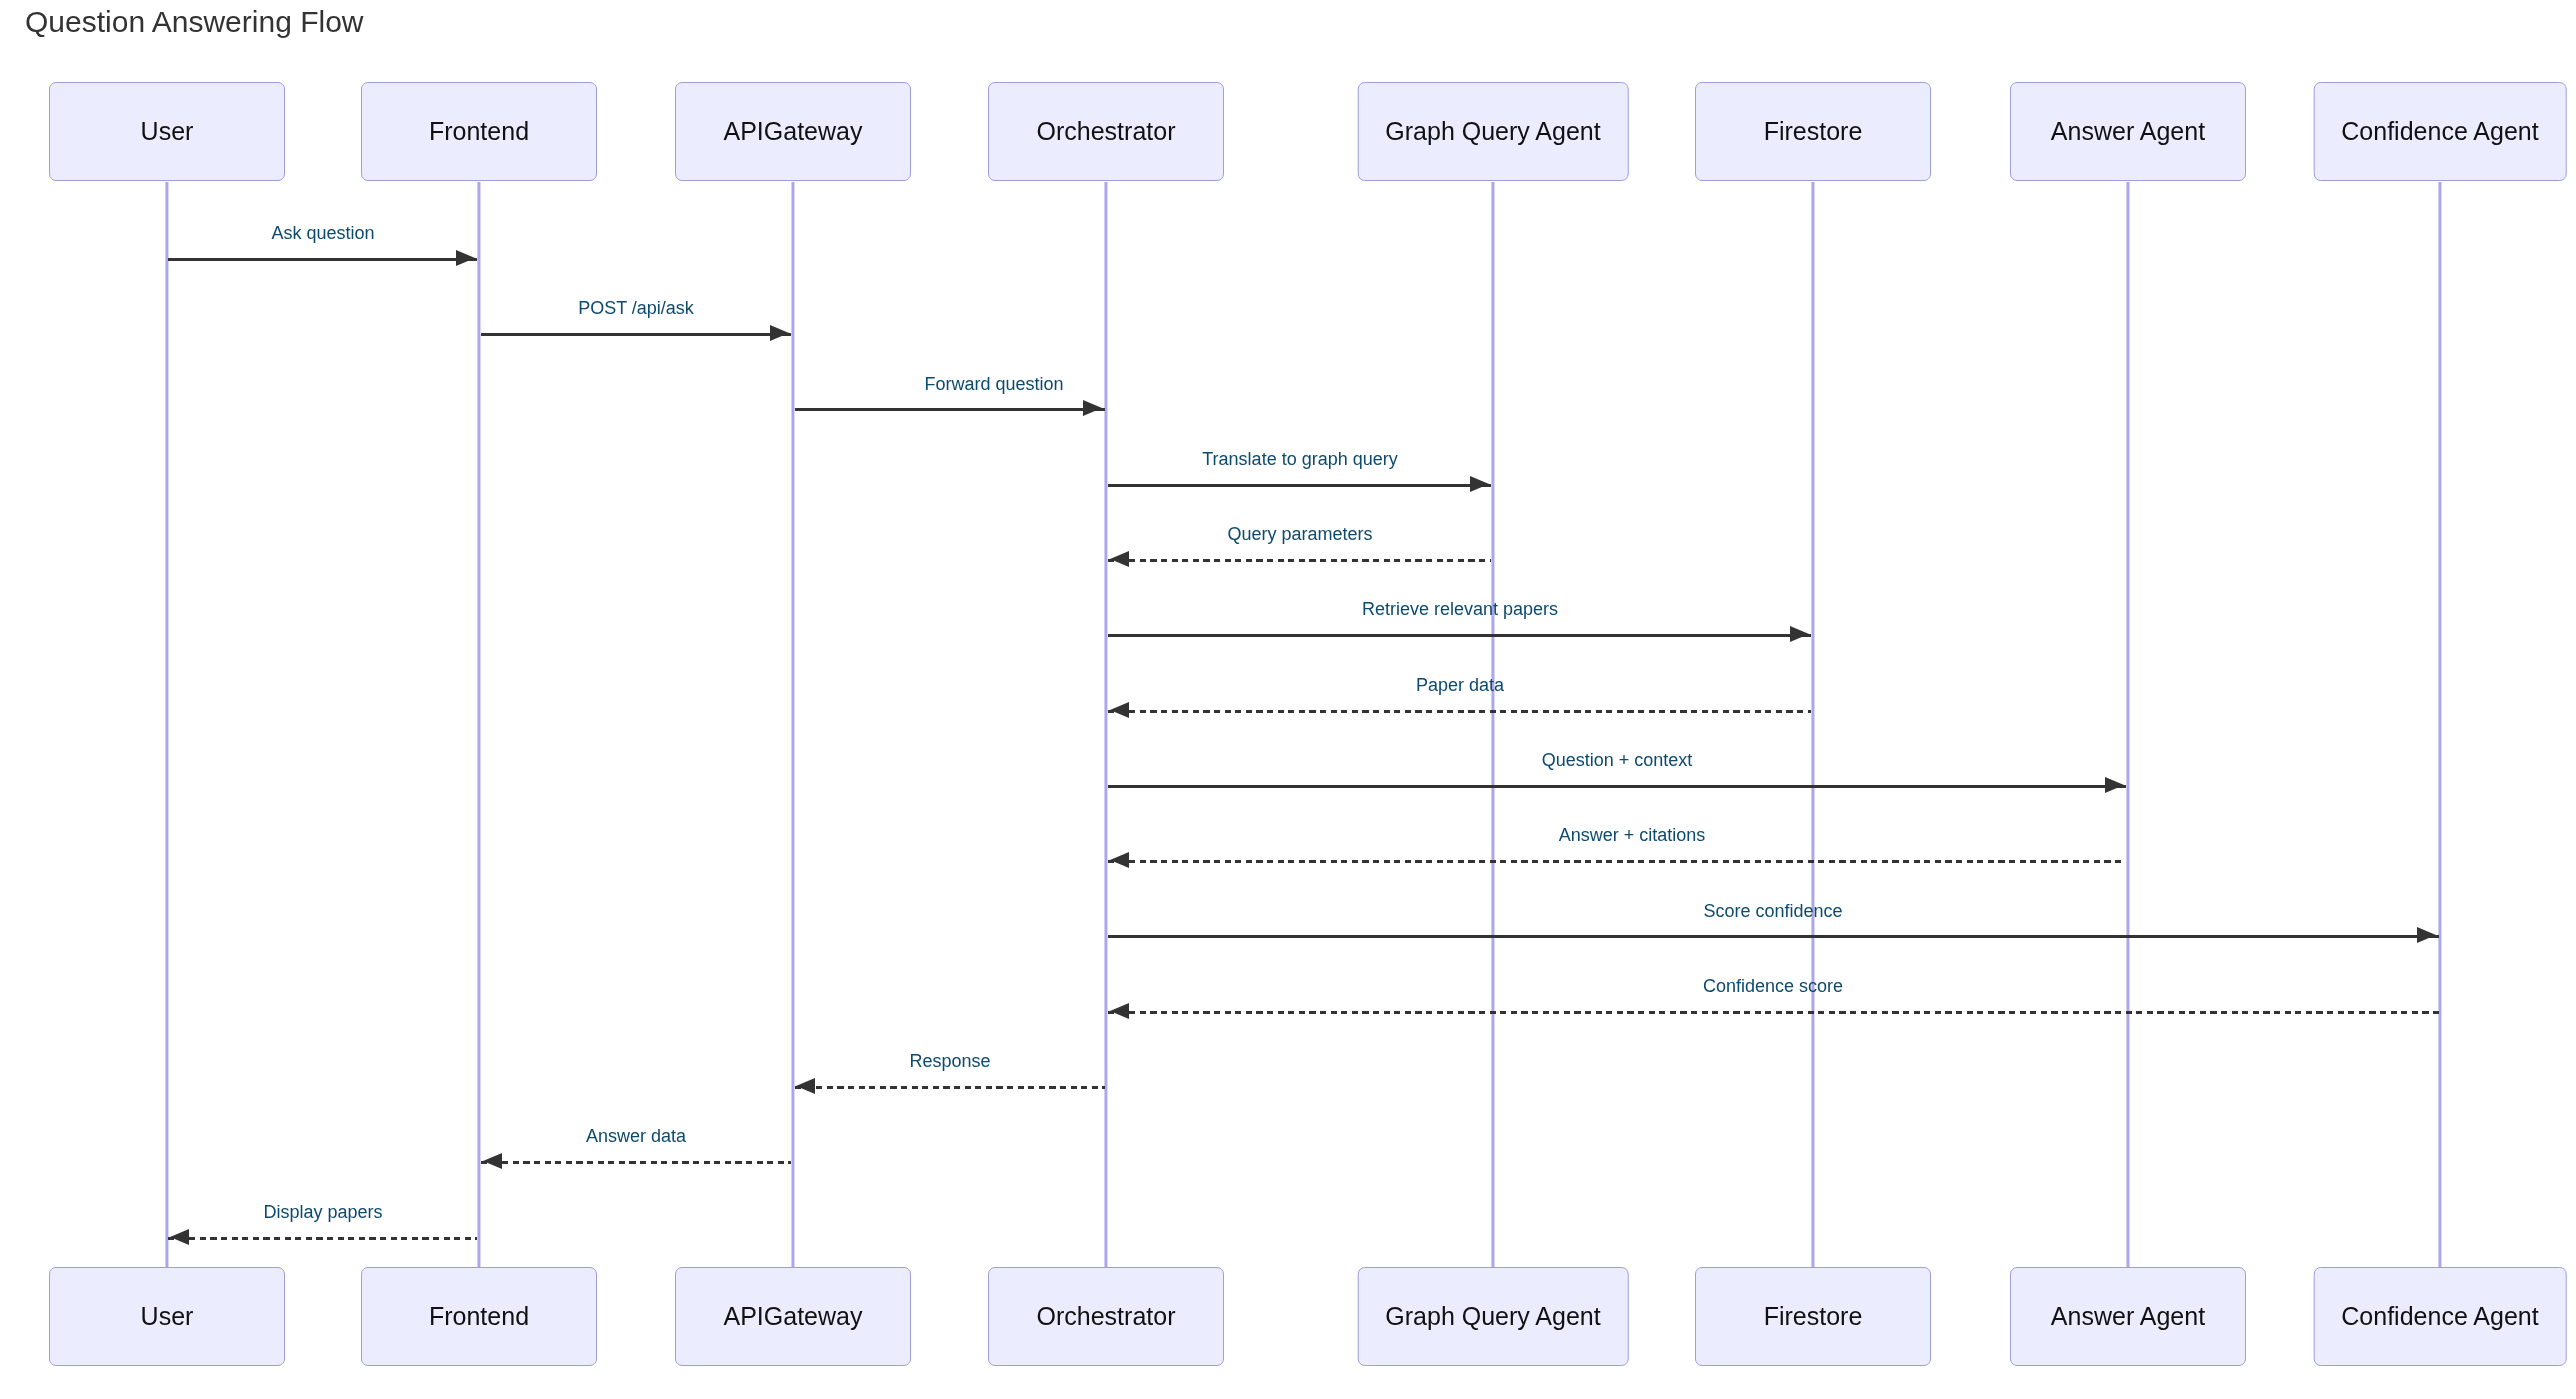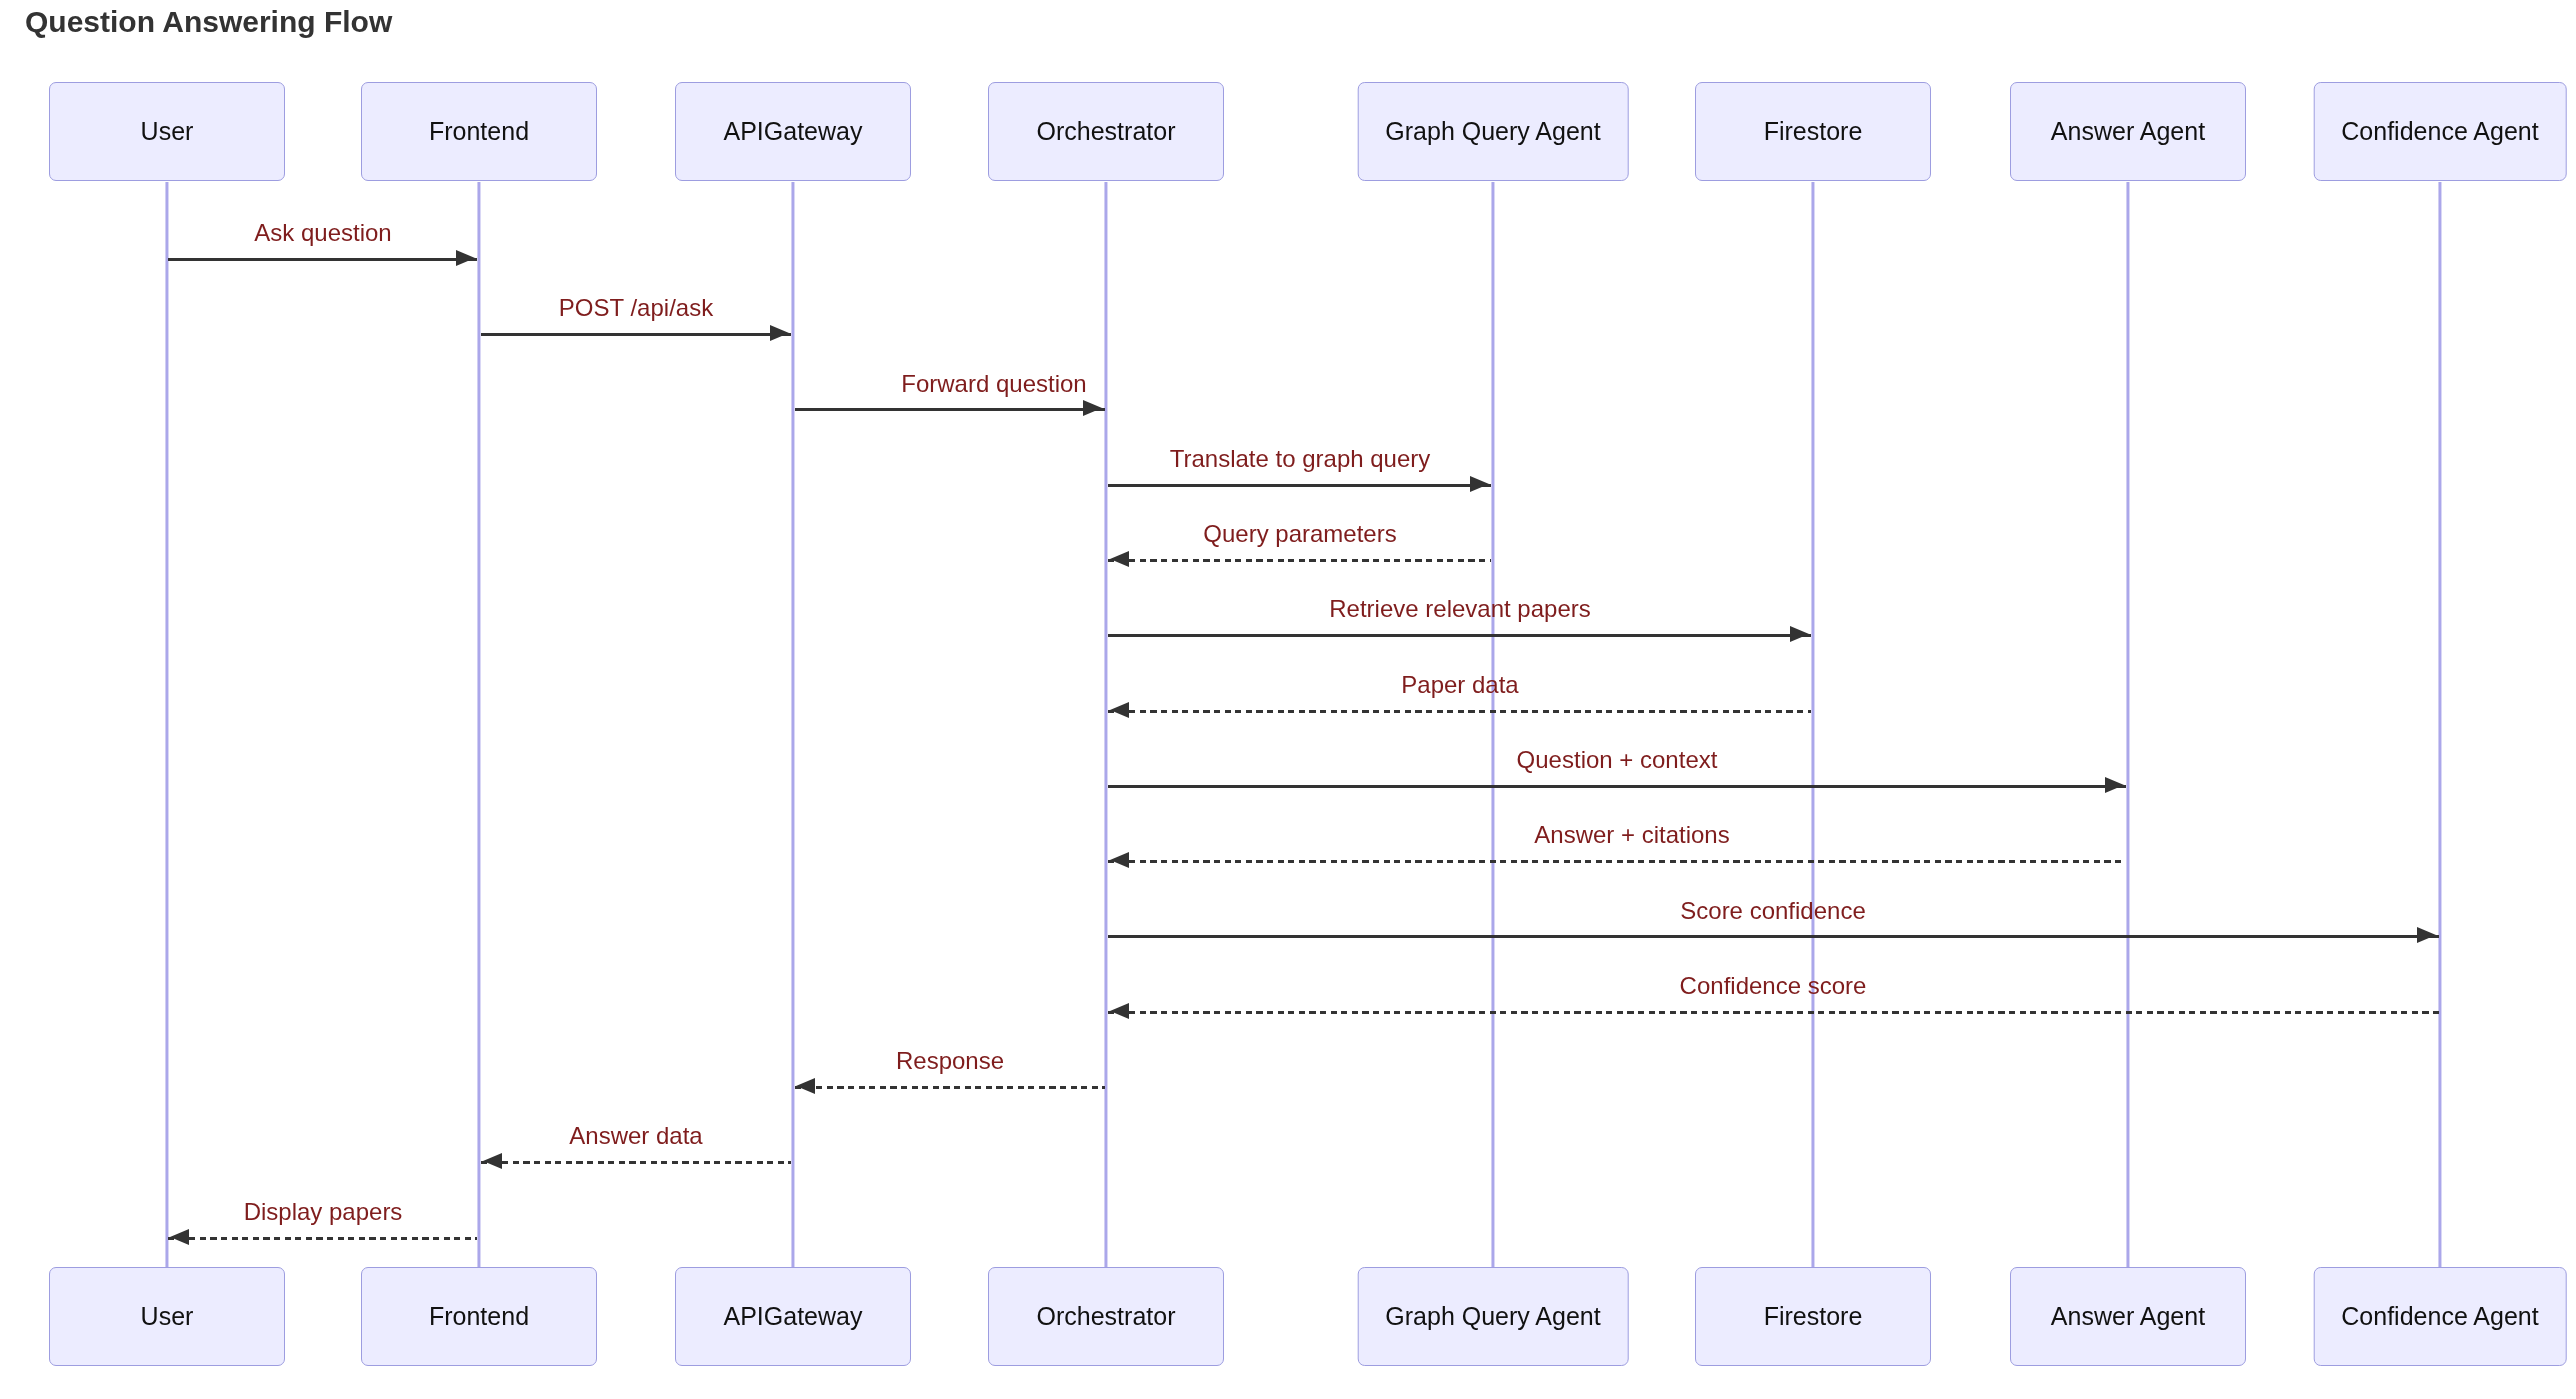--- a/index.html
+++ b/index.html
@@ -5,40 +5,40 @@
   html,body{margin:0;padding:0;}
   body{
     width:2576px;height:1400px;
     background:var(--bg,#fff);
     font-family:"Liberation Sans",sans-serif;
     position:relative;overflow:hidden;
   }
   #canvas{position:absolute;left:0;top:0;width:2576px;height:1400px;}
   .diagram-title{
     position:absolute;left:25px;top:5.3px;
-    font-size:30px;font-weight:bold;color:var(--title-color,#333);
+    font-size:30px;font-weight:normal;color:var(--title-color,#333);
     white-space:nowrap;
   }
   .actor-box{
     position:absolute;transform:translateX(-50%);
     min-width:236px;height:99px;
     background:var(--actor-fill,#ECECFF);
     border:1.8px solid var(--actor-border,#9D9DE0);
     border-radius:7px;
     display:flex;align-items:center;justify-content:center;
     font-size:25px;color:var(--text-color,#111);
     padding:0 26.6px;box-sizing:border-box;white-space:nowrap;
   }
   .lifeline{
     position:absolute;width:3.1px;transform:translateX(-50%);
     background:var(--lifeline-color,#ABA7EA);
   }
   .msg-label{
     position:absolute;transform:translateX(-50%);
-    font-size:24px;color:#7f1d1d;white-space:nowrap;line-height:30px;
+    font-size:18px;color:#0c4a6e;white-space:nowrap;line-height:30px;
   }
   .msg-line{position:absolute;height:2.7px;background:var(--arrow-color,#333);}
   .msg-line.dashed{
     background:repeating-linear-gradient(90deg,var(--arrow-color,#333) 0 6.2px,transparent 6.2px 10.6px);
   }
   .arrowhead{
     position:absolute;width:0;height:0;
     border-top:8.9px solid transparent;border-bottom:8.9px solid transparent;
   }
   .arrowhead.right{border-left:19.5px solid var(--arrow-color,#333);}

